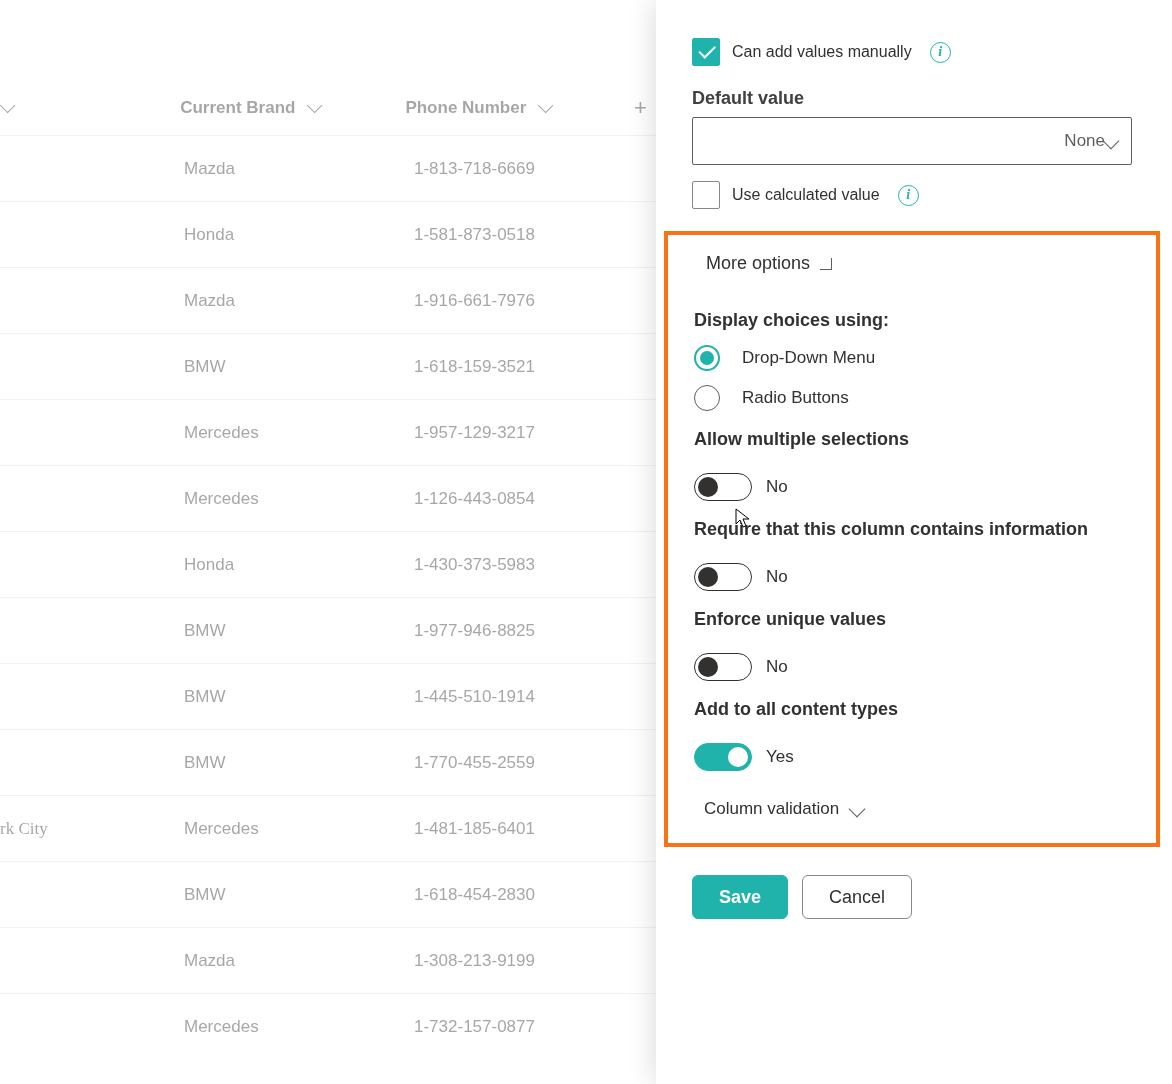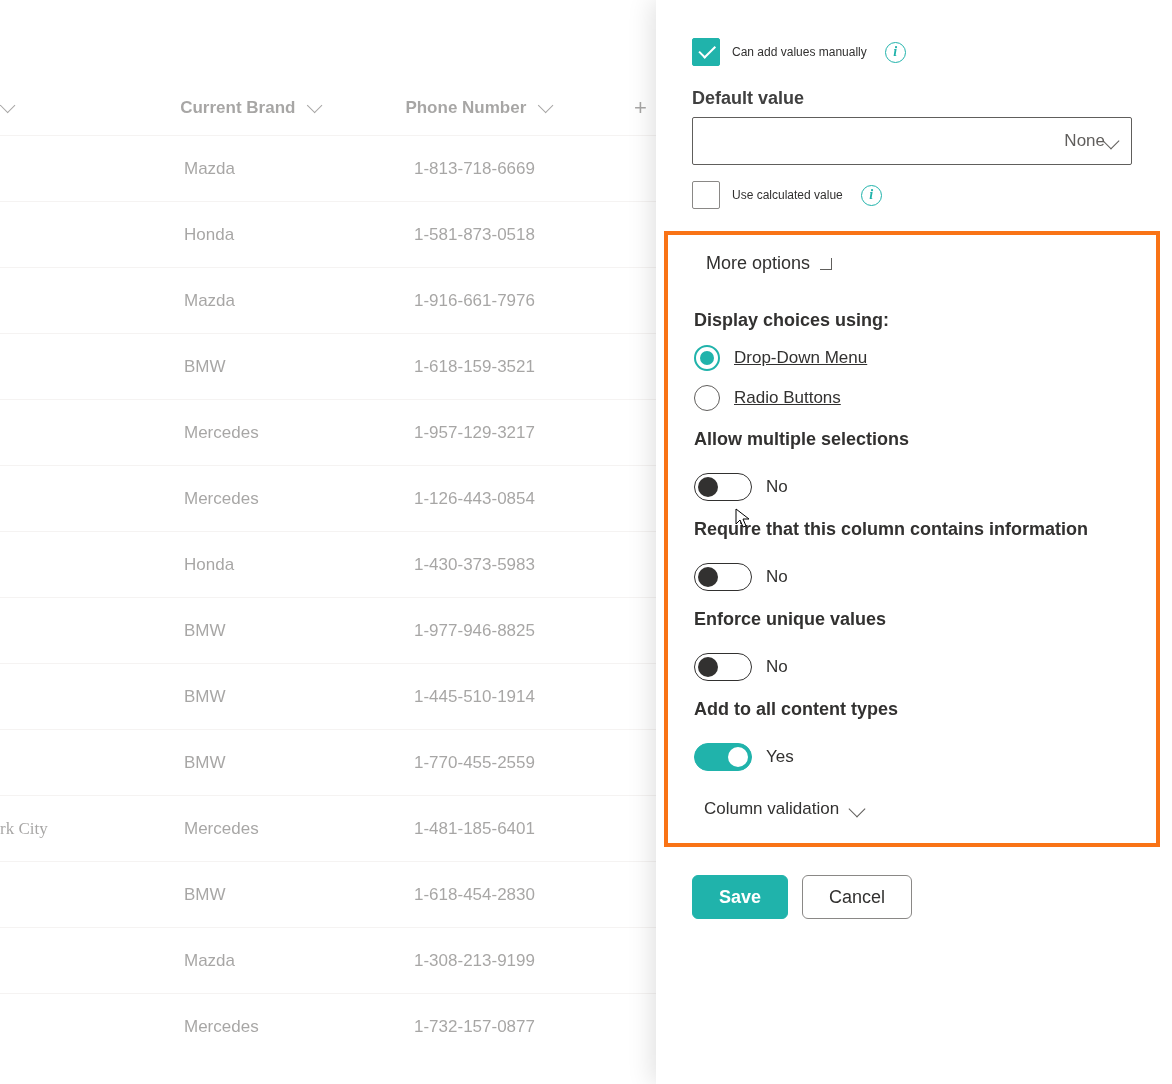--- a/index.html
+++ b/index.html
@@ -94,21 +94,21 @@
       color: #20b3ab;
       display: inline-flex; align-items:center; justify-content:center;
       font-size: 14px;
       font-style: italic;
       font-family: Georgia, serif;
       margin-left: 6px;
       font-weight: 600;
     }
     .info-icon::after { content: "i"; }
     .label { font-weight: 600; color: #404040; font-size: 18px;}
-    .label-normal { color: #323130; font-size: 12px; }
+    .label-normal { color: #323130; font-size: 16px; }
     .select-box {
       width: 100%;
       height: 48px;
       border: 1px solid #605e5c;
       border-radius: 2px;
       padding: 0 14px;
       display: flex; align-items:center; justify-content:flex-end;
       color: #605e5c;
       cursor: pointer;
       margin-top: 8px;
@@ -127,21 +127,21 @@
       margin-left: 12px;
     }
     .more-options .chev { transform: rotate(0deg); }
     .chev {
       width: 12px; height: 12px;
       border-right: 1.5px solid #605e5c;
       border-bottom: 1.5px solid #605e5c;
       transform: rotate(45deg);
       display: inline-block;
     }
-    .radio-row { display:flex; align-items:center; gap: 14px; margin: 14px 0; cursor:pointer;text-decoration:underline;}
+    .radio-row { display:flex; align-items:center; gap: 22px; margin: 14px 0; cursor:pointer;}
     .radio {
       width: 26px; height: 26px;
       border-radius: 50%;
       border: 1.5px solid #605e5c;
       display:flex; align-items:center; justify-content:center;
       flex-shrink:0;
     }
     .radio.selected { border: 2px solid #20b3ab;}
     .radio.selected::after {
       content:"";

